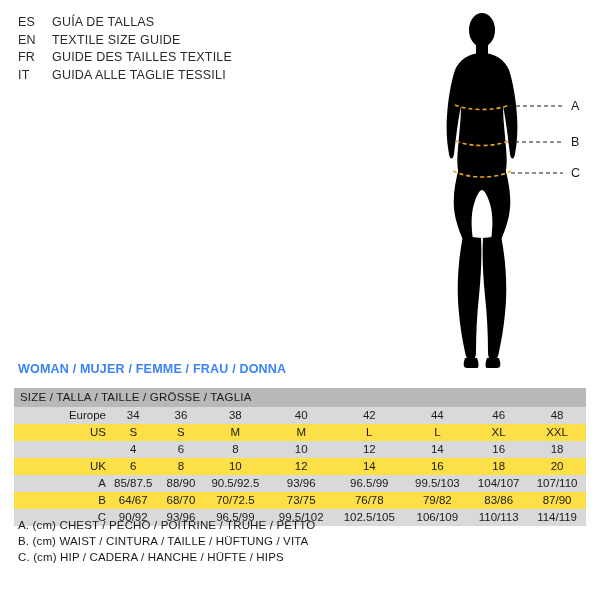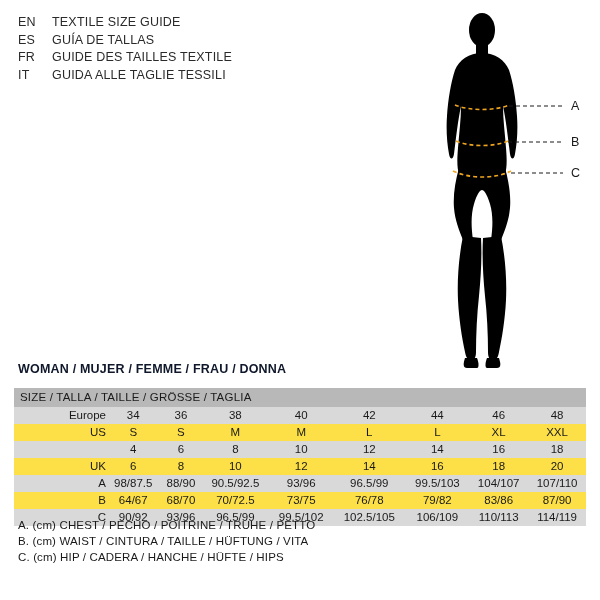--- a/index.html
+++ b/index.html
@@ -60,21 +60,21 @@
   }
 
   
   .woman-title {
     position: absolute;
     left: 18px;
     top: 362px;
     font-size: 12.5px;
     font-weight: bold;
     letter-spacing: 0.2px;
-    color: #0f172a;
+    color: #3b82f6;
   }
 
   
   .size-table {
     position: absolute;
     left: 14px;
     top: 388px;
     width: 572px;
     border-collapse: collapse;
     font-size: 11.5px;
@@ -119,26 +119,26 @@
   }
   .notes .note-line {
     white-space: nowrap;
   }
 </style>
 </head>
 <body>
 
 <div class="lang-block">
   <div class="lang-row">
+    <span class="lang-code">ES</span>
+    <span class="lang-text">GUÍA DE TALLAS</span>
+  </div>
+  <div class="lang-row">
     <span class="lang-code">EN</span>
     <span class="lang-text">TEXTILE SIZE GUIDE</span>
-  </div>
-  <div class="lang-row">
-    <span class="lang-code">ES</span>
-    <span class="lang-text">GUÍA DE TALLAS</span>
   </div>
   <div class="lang-row">
     <span class="lang-code">FR</span>
     <span class="lang-text">GUIDE DES TAILLES TEXTILE</span>
   </div>
   <div class="lang-row">
     <span class="lang-code">IT</span>
     <span class="lang-text">GUIDA ALLE TAGLIE TESSILI</span>
   </div>
 </div>
@@ -269,21 +269,21 @@
     <td>8</td>
     <td>10</td>
     <td>12</td>
     <td>14</td>
     <td>16</td>
     <td>18</td>
     <td>20</td>
   </tr>
   <tr class="row-shade">
     <td class="row-head">A</td>
-    <td>98/87.5</td>
+    <td>85/87.5</td>
     <td>88/90</td>
     <td>90.5/92.5</td>
     <td>93/96</td>
     <td>96.5/99</td>
     <td>99.5/103</td>
     <td>104/107</td>
     <td>107/110</td>
   </tr>
   <tr class="row-plain">
     <td class="row-head">B</td>

